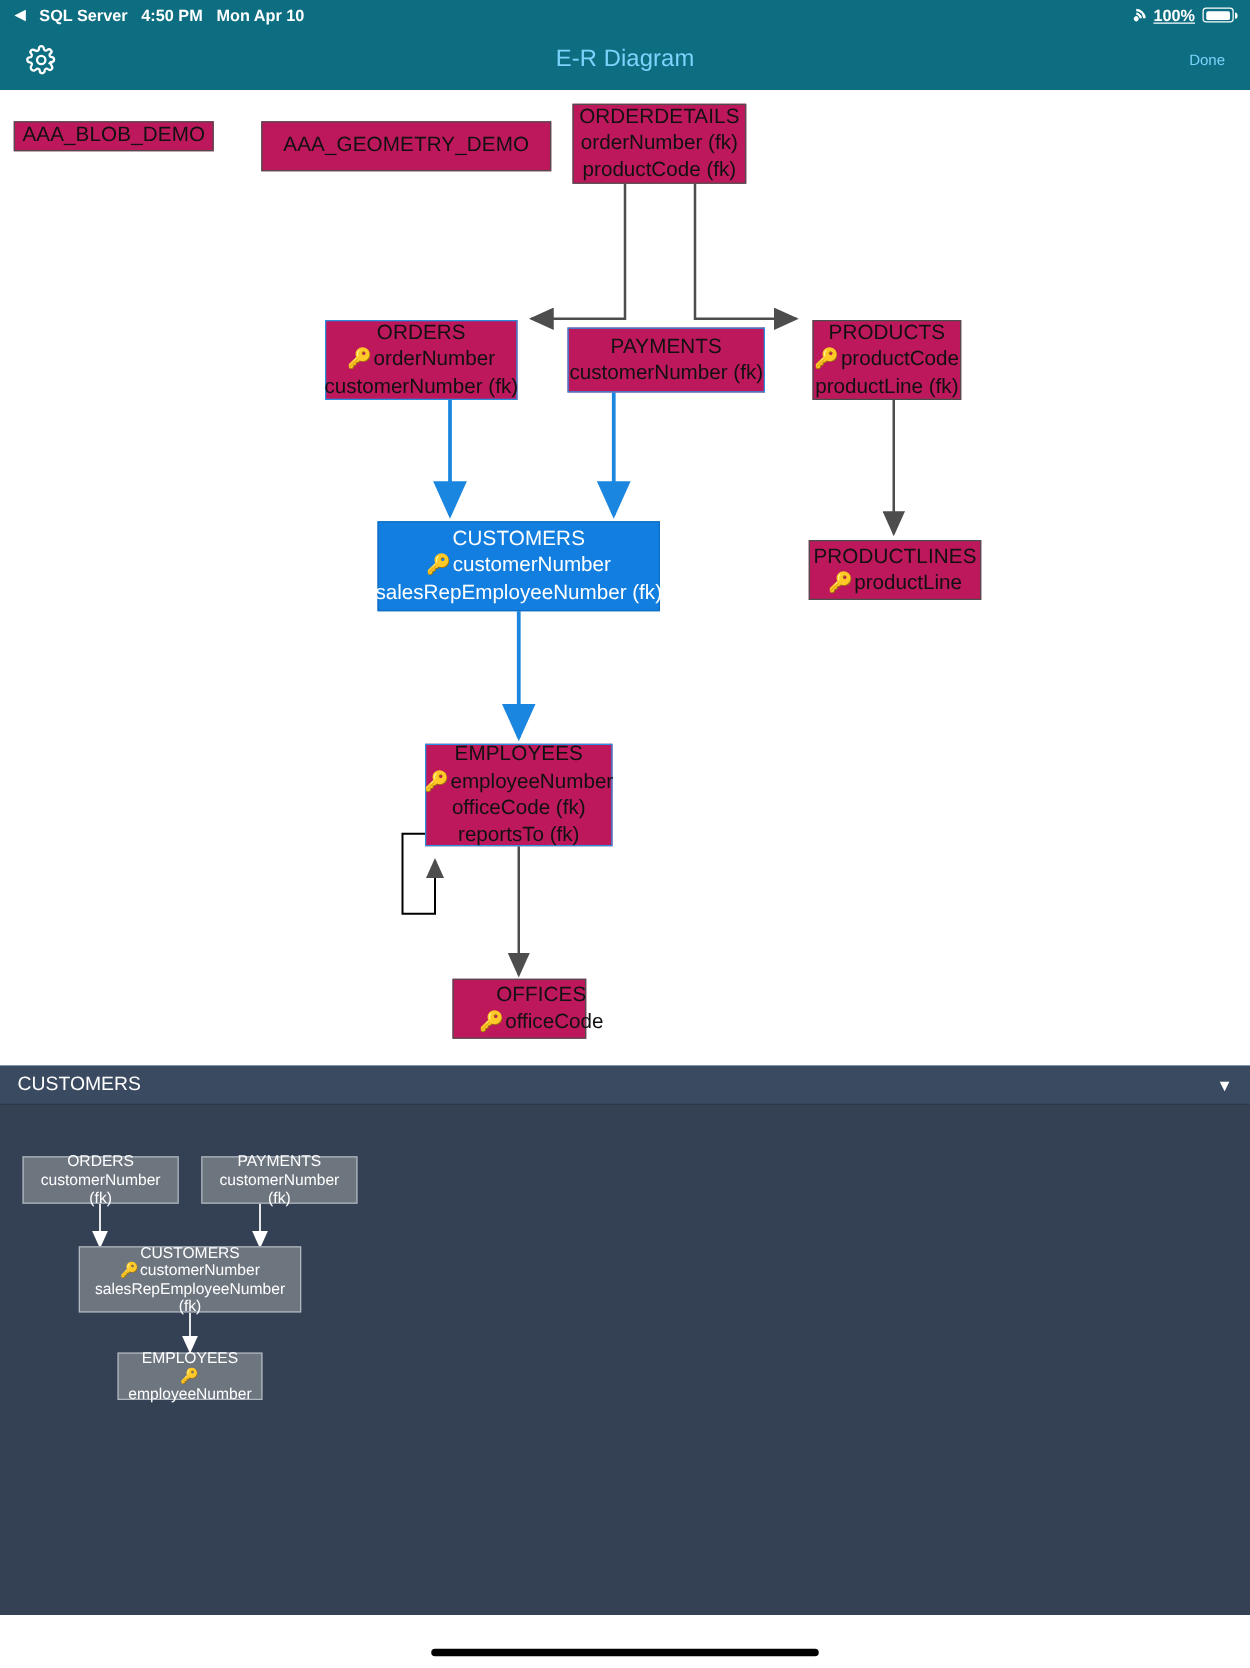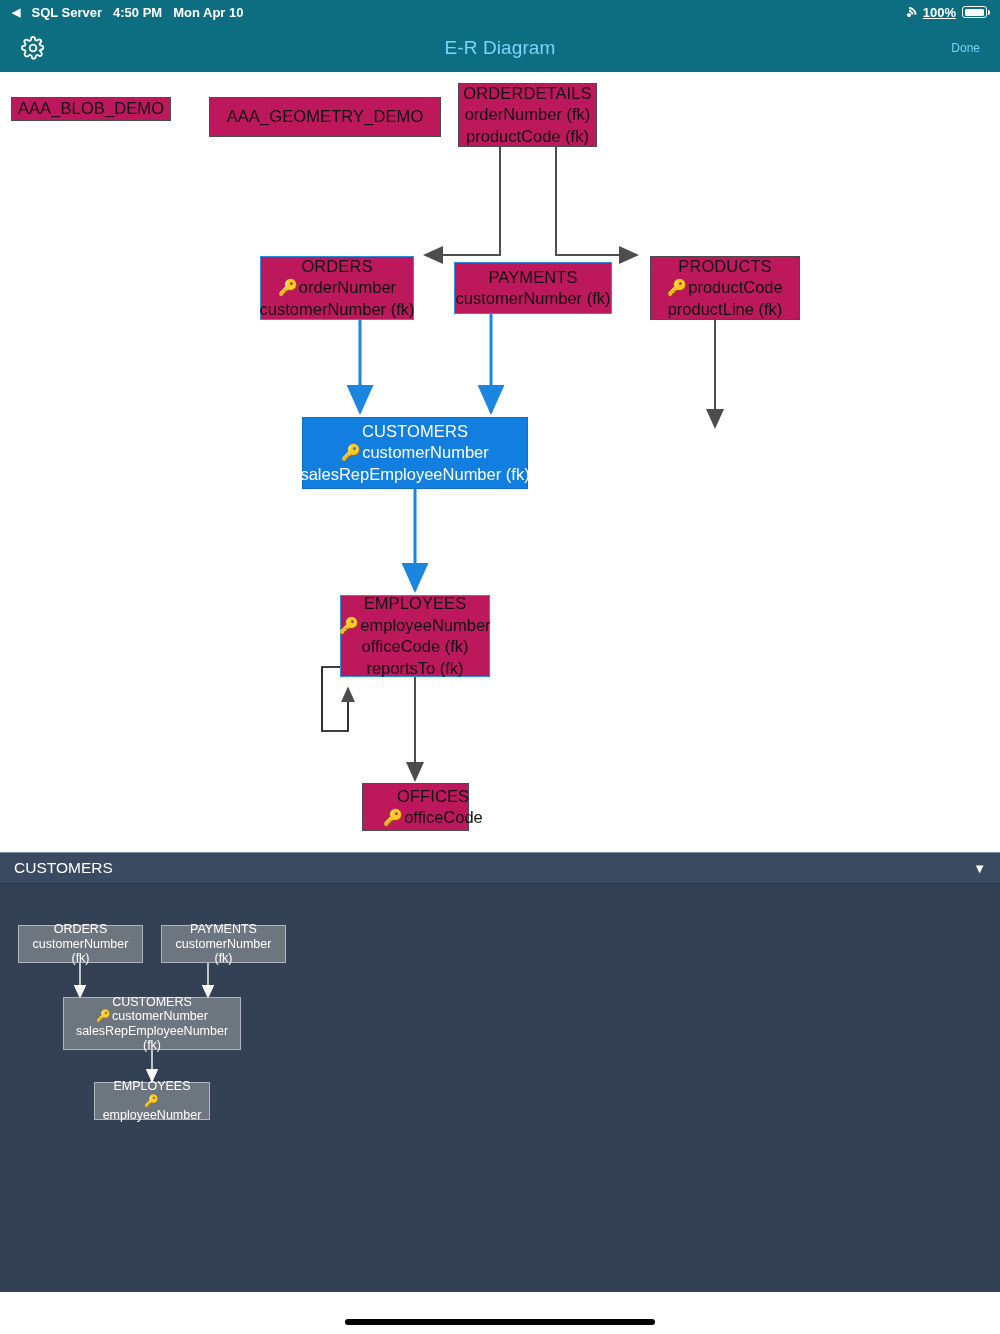--- a/index.html
+++ b/index.html
@@ -168,32 +168,36 @@
       <div class="nm">ORDERS</div>
       <div class="col"><span class="key">🔑</span><span>orderNumber</span></div>
       <div class="col">customerNumber (fk)</div>
     </div>
 
     <div class="node hl" style="left:454px; top:190px; width:158px; height:52px;">
       <div class="nm">PAYMENTS</div>
       <div class="col">customerNumber (fk)</div>
     </div>
 
-    <div class="node" style="left:650px; top:184px; width:150px; height:64px;">
+    <div class="node" style="left:650px; top:184px; width:119px; height:64px;">
       <div class="nm">PRODUCTS</div>
       <div class="col"><span class="key">🔑</span><span>productCode</span></div>
       <div class="col">productLine (fk)</div>
     </div>
 
     <div class="node sel" style="left:302px; top:345px; width:226px; height:72px;">
       <div class="nm">CUSTOMERS</div>
       <div class="col"><span class="key">🔑</span><span>customerNumber</span></div>
       <div class="col">salesRepEmployeeNumber (fk)</div>
     </div>
 
+    <div class="node" style="left:647px; top:360px; width:138px; height:48px;">
+      <div class="nm">PRODUCTLINES</div>
+      <div class="col"><span class="key">🔑</span><span>productLine</span></div>
+    </div>
 
     <div class="node hl" style="left:340px; top:523px; width:150px; height:82px;">
       <div class="nm">EMPLOYEES</div>
       <div class="col"><span class="key">🔑</span><span>employeeNumber</span></div>
       <div class="col">officeCode (fk)</div>
       <div class="col">reportsTo (fk)</div>
     </div>
 
     <div class="node" style="left:362px; top:711px; width:107px; height:48px;padding-left:44px;">
       <div class="nm">OFFICES</div>

